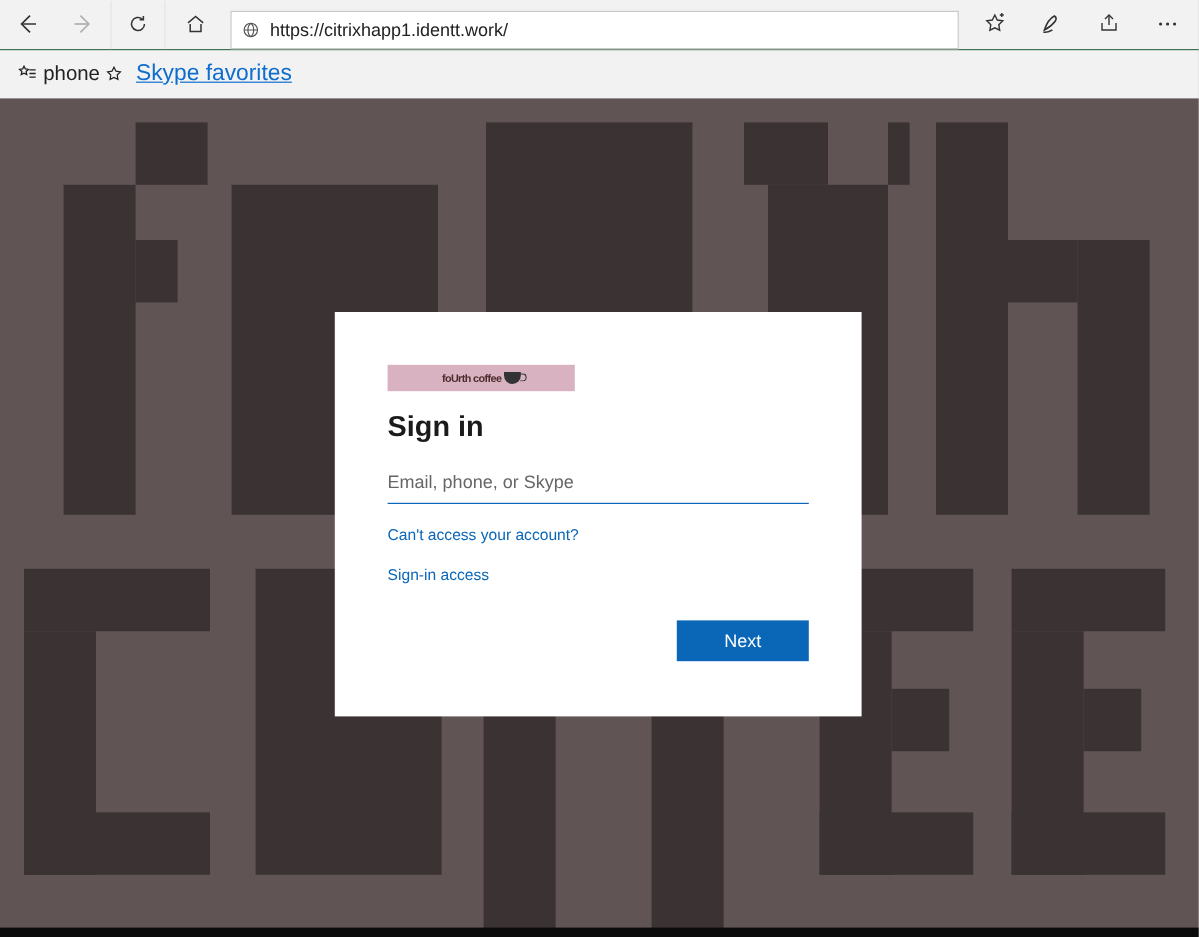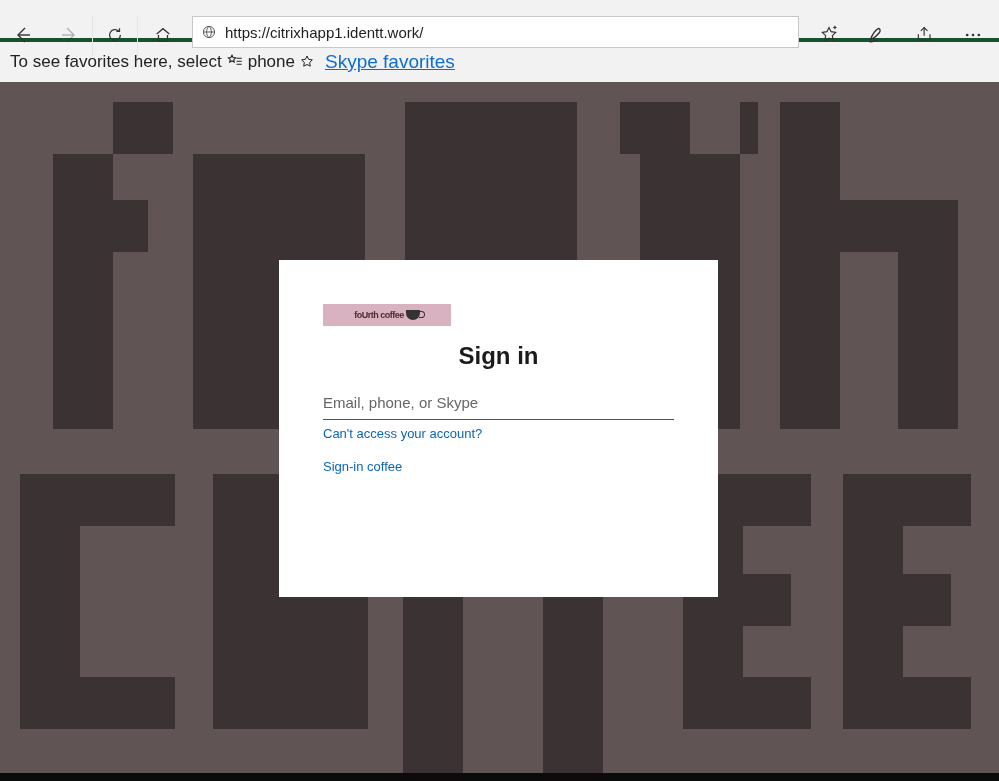--- a/index.html
+++ b/index.html
@@ -10,24 +10,24 @@
     body {
       font-family: "Segoe UI", Tahoma, Geneva, Verdana, sans-serif;
       width: 999px;
       height: 781px;
       overflow: hidden;
       background: #f2f2f2;
     }
     
     .browser-toolbar {
       display: flex;
-      align-items: flex-start;
+      align-items: flex-end;
       height: 42px;
       background: #f2f2f2;
-      border-bottom: 4px solid #14532d;
+      border-bottom: 1px solid #14532d;
       padding: 16px 2px 0 0;
     }
     .nav-btn {
       width: 46px;
       height: 40px;
       display: flex;
       align-items: center;
       justify-content: center;
       background: transparent;
       border: none;
@@ -100,21 +100,21 @@
     .signin-card {
       position: absolute;
       left: 279px;
       top: 178px;
       width: 439px;
       height: 337px;
       background: #fff;
       padding: 44px 44px 0 44px;
     }
     .brand-logo {
-      width: 128px;
+      width: 156px;
       height: 22px;
       background: #d9b2c2;
       display: flex;
       align-items: center;
       justify-content: center;
       font-size: 9px;
       letter-spacing: -0.5px;
       color: #4a2c2c;
       font-weight: 600;
       margin-bottom: 16px;
@@ -130,38 +130,37 @@
     .brand-logo .cup::after{
       content:""; position:absolute; right:-5px; top:1px;
       width:5px; height:5px; border:1.5px solid #333; border-left:none;
       border-radius:0 6px 6px 0;
     }
     .signin-title {
       font-size: 24px;
       font-weight: 600;
       color: #1b1b1b;
       margin-bottom: 18px;
-      text-align: center;
     }
     .email-input {
       width: 100%;
       border: none;
       border-bottom: 1px solid #0a66b7;
       font-size: 15px;
       padding: 6px 0 8px 0;
       outline: none;
       font-family: inherit;
       color: #15803d;
     }
     .email-input::placeholder { color: #666; }
     .help-link {
       display: block;
       color: #0a66b7;
       font-size: 13px;
-      margin-top: 6px;
+      margin-top: 18px;
       text-decoration: none;
       width: fit-content;
     }
     .help-link + .help-link { margin-top: 18px; }
     .next-btn {
       position: absolute;
       right: 44px;
       bottom: 46px;
       width: 110px;
       height: 34px;
@@ -252,21 +251,20 @@
             <circle cx="5" cy="12" r="1.6"></circle>
             <circle cx="12" cy="12" r="1.6"></circle>
             <circle cx="19" cy="12" r="1.6"></circle>
           </svg>
       </span>
     </button>
   </div>
 </div>
 
 <div class="fav-bar">
-  <span>To see favorites here, select</span>
   <span class="inline-star">
     <svg width="18" height="18" viewBox="0 0 24 24" fill="none" stroke="#222" stroke-width="1.5">
         <path d="M8 3l1.5 3 3.3.5-2.4 2.3.6 3.3L8 10.6 5 12.1l.6-3.3L3.2 6.5 6.5 6z"></path>
         <path d="M14 7h7M14 11h7M14 15h7"></path>
       </svg>
   </span>
   <span>phone</span>
   <span class="inline-star">
     <svg width="16" height="16" viewBox="0 0 24 24" fill="none" stroke="#222" stroke-width="1.5">
         <path d="M12 3l2.5 5 5.5.8-4 3.9.9 5.5L12 15.8 7.1 18.2 8 12.7 4 8.8 9.5 8z"></path>
@@ -321,17 +319,18 @@
   </div>
 
   <div class="signin-card">
     <div class="brand-logo">
       <span>foUrth coffee</span>
       <span class="cup"></span>
     </div>
     <h1 class="signin-title">Sign in</h1>
     <input class="email-input" type="text" placeholder="Email, phone, or Skype" style="">
     <a href="#" class="help-link">Can't access your account?</a>
-    <a href="#" class="help-link">Sign-in coffee</a>
+    <a href="#" class="help-link">Sign-in access</a>
+    <button class="next-btn">Next</button>
   </div>
 
   <div class="page-bottom-bar"></div>
 </div>
 
 </body></html>

